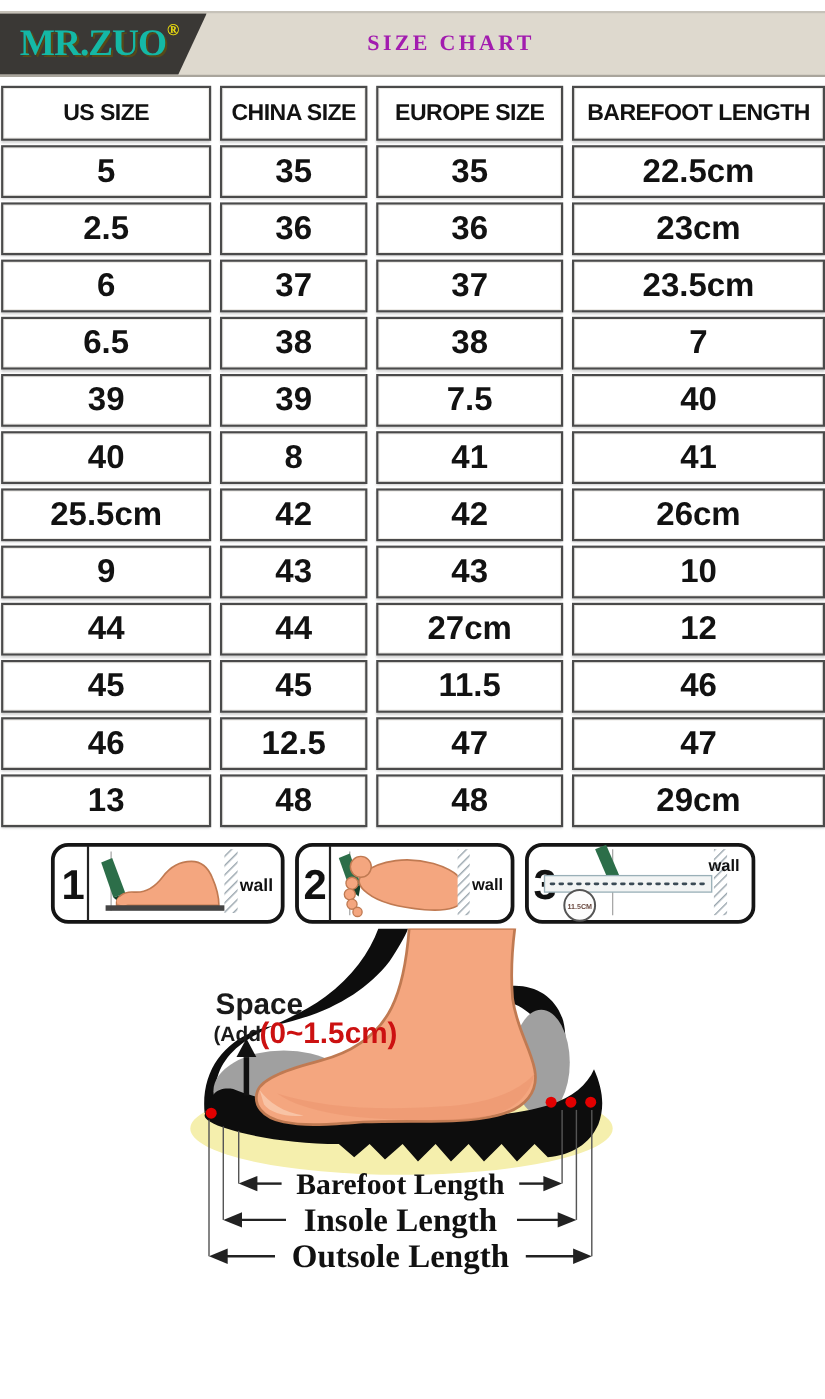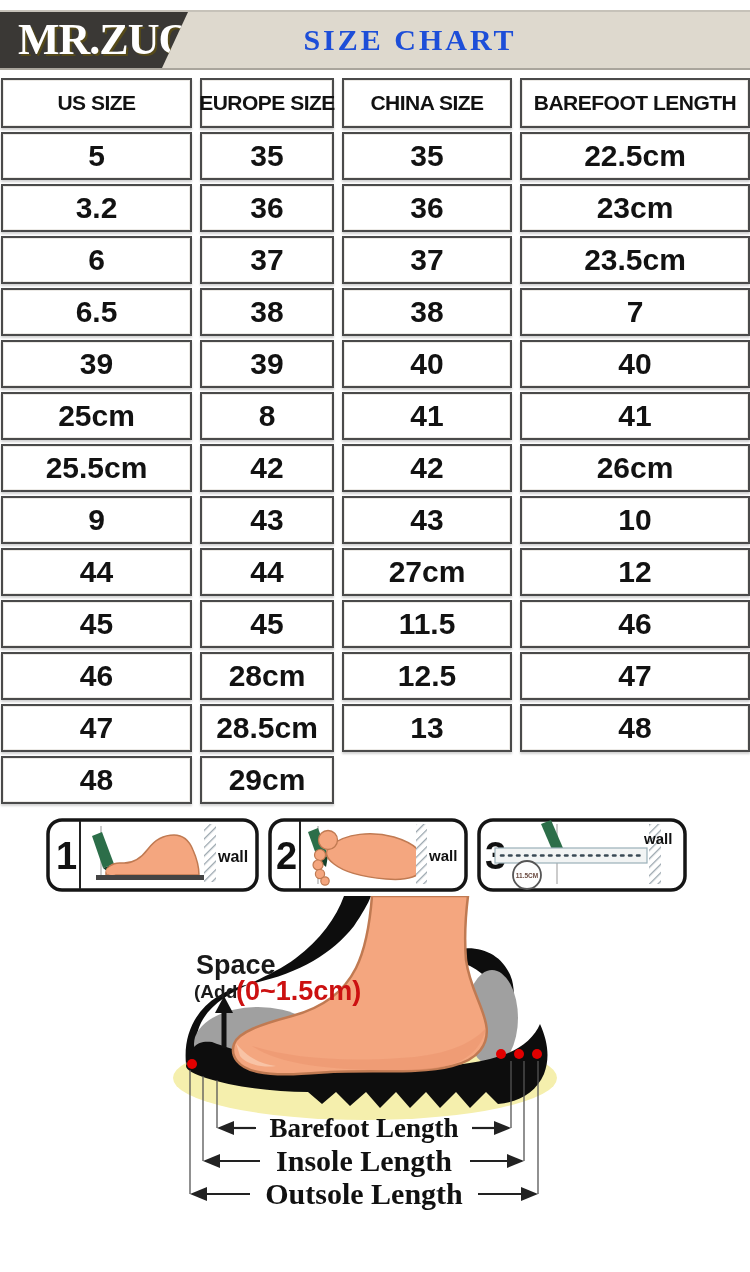--- a/index.html
+++ b/index.html
@@ -11,31 +11,31 @@
   .topbar{
     margin-top:10px;height:56px;background:#ded9ce;position:relative;
     border-top:2px solid #c6c2b9;border-bottom:2px solid #a9a59c;
   }
   .logo-block{
     position:absolute;left:0;top:0;bottom:0;width:188px;background:#3a3835;
     clip-path:polygon(0 0,100% 0,calc(100% - 26px) 100%,0 100%);
     display:flex;align-items:center;padding-left:18px;box-sizing:border-box;
   }
   .brand{
-    font-family:"Liberation Serif",serif;font-weight:bold;font-size:44px;line-height:1;
-    color:#ffffff;letter-spacing:-1px;text-shadow:2px 2px 0 rgba(110,90,0,.55);
+    font-family:"Liberation Serif",serif;font-weight:bold;font-size:34px;line-height:1;
+    color:#14b8a6;letter-spacing:-1px;text-shadow:2px 2px 0 rgba(110,90,0,.55);
   }
   .reg{
     font-family:"Liberation Serif",serif;font-weight:bold;font-size:15px;color:#f6e70c;
     vertical-align:top;position:relative;top:-12px;left:1px;
   }
   .size-title{
     position:absolute;left:410px;top:50%;transform:translate(-50%,-50%);
-    font-family:"Liberation Serif",serif;font-weight:bold;font-size:30px;
-    color:#1d4ed8;letter-spacing:3px;white-space:nowrap;
+    font-family:"Liberation Serif",serif;font-weight:bold;font-size:20px;
+    color:#a21caf;letter-spacing:3px;white-space:nowrap;
   }
   
   .size-table{
     margin:8px 0 0 1px;width:748px;display:grid;
     grid-template-columns:191px 134px 170px 230px;
     column-gap:8px;row-gap:4px;box-sizing:border-box;
   }
   .cell{
     background:#fff;border:2px solid #4a4a4a;box-sizing:border-box;
     display:flex;align-items:center;justify-content:center;
@@ -66,69 +66,67 @@
 <div class="topbar">
   <div class="logo-block">
     <span class="brand">MR.ZUO</span>
       <span class="reg">®</span>
   </div>
   <div class="size-title">SIZE CHART</div>
 </div>
 
 <div class="size-table" id="sizeTable">
     <div class="cell head">US SIZE</div>
+    <div class="cell head">CHINA SIZE</div>
     <div class="cell head">EUROPE SIZE</div>
-    <div class="cell head">CHINA SIZE</div>
     <div class="cell head">BAREFOOT LENGTH</div>
     <div class="cell data">5</div>
     <div class="cell data">35</div>
     <div class="cell data">35</div>
     <div class="cell data">22.5cm</div>
-    <div class="cell data">3.2</div>
+    <div class="cell data">2.5</div>
     <div class="cell data">36</div>
     <div class="cell data">36</div>
     <div class="cell data">23cm</div>
     <div class="cell data">6</div>
     <div class="cell data">37</div>
     <div class="cell data">37</div>
     <div class="cell data">23.5cm</div>
     <div class="cell data">6.5</div>
     <div class="cell data">38</div>
     <div class="cell data">38</div>
     <div class="cell data">7</div>
     <div class="cell data">39</div>
     <div class="cell data">39</div>
+    <div class="cell data">7.5</div>
     <div class="cell data">40</div>
     <div class="cell data">40</div>
-    <div class="cell data">25cm</div>
     <div class="cell data">8</div>
     <div class="cell data">41</div>
     <div class="cell data">41</div>
     <div class="cell data">25.5cm</div>
     <div class="cell data">42</div>
     <div class="cell data">42</div>
     <div class="cell data">26cm</div>
     <div class="cell data">9</div>
     <div class="cell data">43</div>
     <div class="cell data">43</div>
     <div class="cell data">10</div>
     <div class="cell data">44</div>
     <div class="cell data">44</div>
     <div class="cell data">27cm</div>
     <div class="cell data">12</div>
     <div class="cell data">45</div>
     <div class="cell data">45</div>
     <div class="cell data">11.5</div>
     <div class="cell data">46</div>
     <div class="cell data">46</div>
-    <div class="cell data">28cm</div>
     <div class="cell data">12.5</div>
     <div class="cell data">47</div>
     <div class="cell data">47</div>
-    <div class="cell data">28.5cm</div>
     <div class="cell data">13</div>
     <div class="cell data">48</div>
     <div class="cell data">48</div>
     <div class="cell data">29cm</div>
   </div>
 
 <div class="steps">
 
   <svg width="213" height="74" viewBox="0 0 213 74">
     <rect x="2" y="2" width="209" height="70" rx="14" fill="#ffffff" stroke="#151515" stroke-width="3.5"></rect>

